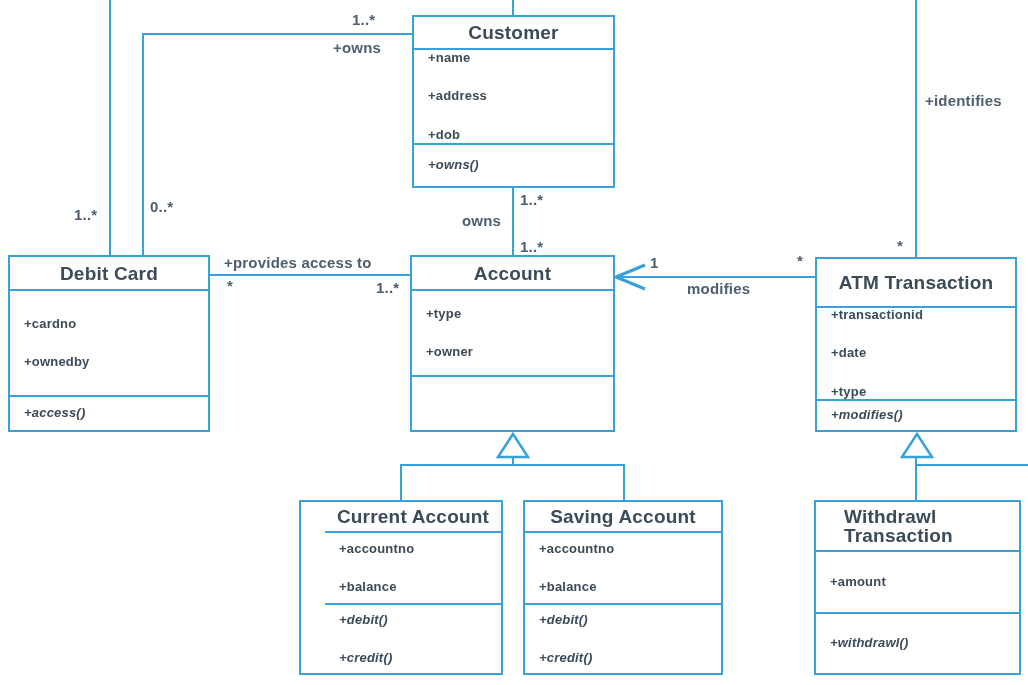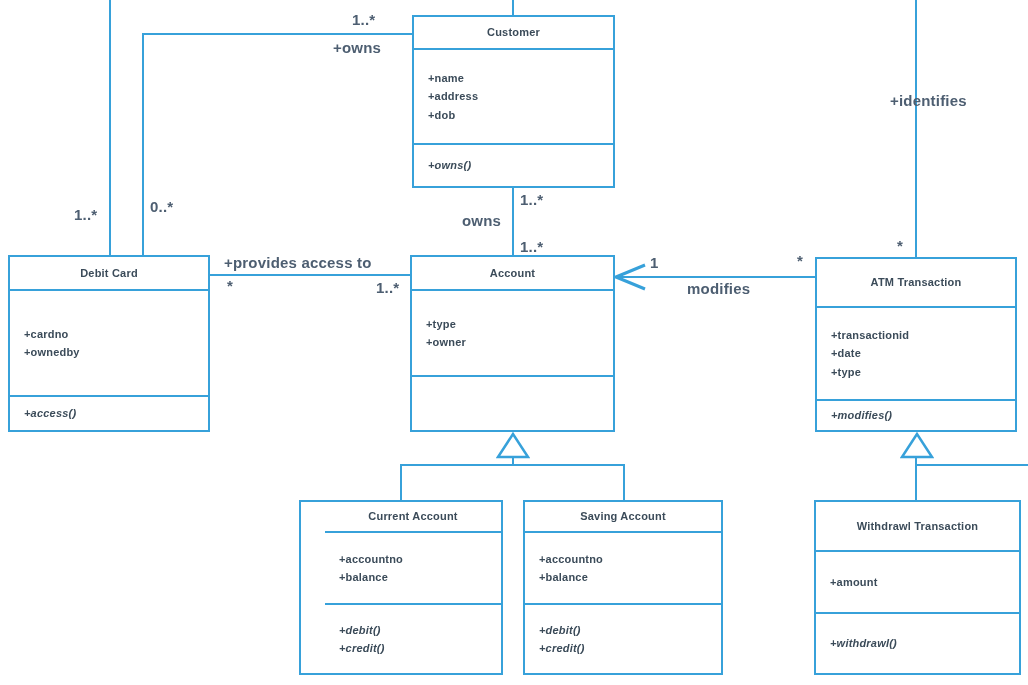--- a/index.html
+++ b/index.html
@@ -8,26 +8,26 @@
     position:relative; width:1028px; height:685px; background:#ffffff;
     font-family:"Liberation Sans", sans-serif; overflow:hidden;
   }
   
   .uml-class {
     position:absolute; box-sizing:border-box; display:flex; flex-direction:column;
     background:#fff; border:2px solid var(--blue); color:var(--ink); font-weight:bold;
   }
   .uml-title {
     box-sizing:border-box; flex:0 0 auto; border-bottom:2px solid var(--blue);
-    display:flex; align-items:center; justify-content:center; text-align:center;
-    font-size:11px; letter-spacing:.2px; line-height:19px;
+    display:flex; align-items:center; justify-content:center; 
+    font-size:19px; letter-spacing:.2px; line-height:19px;
   }
   .uml-attrs, .uml-methods {
     box-sizing:border-box; display:flex; flex-direction:column; justify-content:center;
-    padding-left:14px; font-size:11px; line-height:18.5px; letter-spacing:.2px;
+    padding-left:14px; font-size:13px; line-height:18.5px; letter-spacing:.2px;gap:20px;
   }
   .uml-attrs { flex:0 0 auto; border-bottom:2px solid var(--blue); }
   .uml-methods { flex:1 1 auto;font-style:italic; }
   
   #cls-customer   { left:412px; top:15px;  width:203px; height:173px; }
   #cls-customer .uml-title { height:33px; } #cls-customer .uml-attrs { height:95px; }
   #cls-debit      { left:8px;   top:255px; width:202px; height:177px; }
   #cls-debit .uml-title { height:34px; } #cls-debit .uml-attrs { height:106px; }
   #cls-account    { left:410px; top:255px; width:205px; height:177px; }
   #cls-account .uml-title { height:34px; } #cls-account .uml-attrs { height:86px; }
@@ -97,21 +97,21 @@
   <span class="lbl" style="left:520px; top:238px;">1..*</span>
 
   <span class="lbl" style="left:224px; top:254px;">+provides access to</span>
   <span class="lbl" style="left:227px; top:277px;">*</span>
   <span class="lbl" style="left:376px; top:279px;">1..*</span>
 
   <span class="lbl" style="left:650px; top:254px;">1</span>
   <span class="lbl" style="left:687px; top:280px;">modifies</span>
   <span class="lbl" style="left:797px; top:252px;">*</span>
 
-  <span class="lbl" style="left:890px; top:92px;">+identifies</span>
+  <span class="lbl" style="left:925px; top:92px;">+identifies</span>
   <span class="lbl" style="left:897px; top:237px;">*</span>
 
   <div class="uml-class" id="cls-customer">
     <div class="uml-title">Customer</div>
     <div class="uml-attrs">
       <div>+name</div>
       <div>+address</div>
       <div>+dob</div>
     </div>
     <div class="uml-methods">

